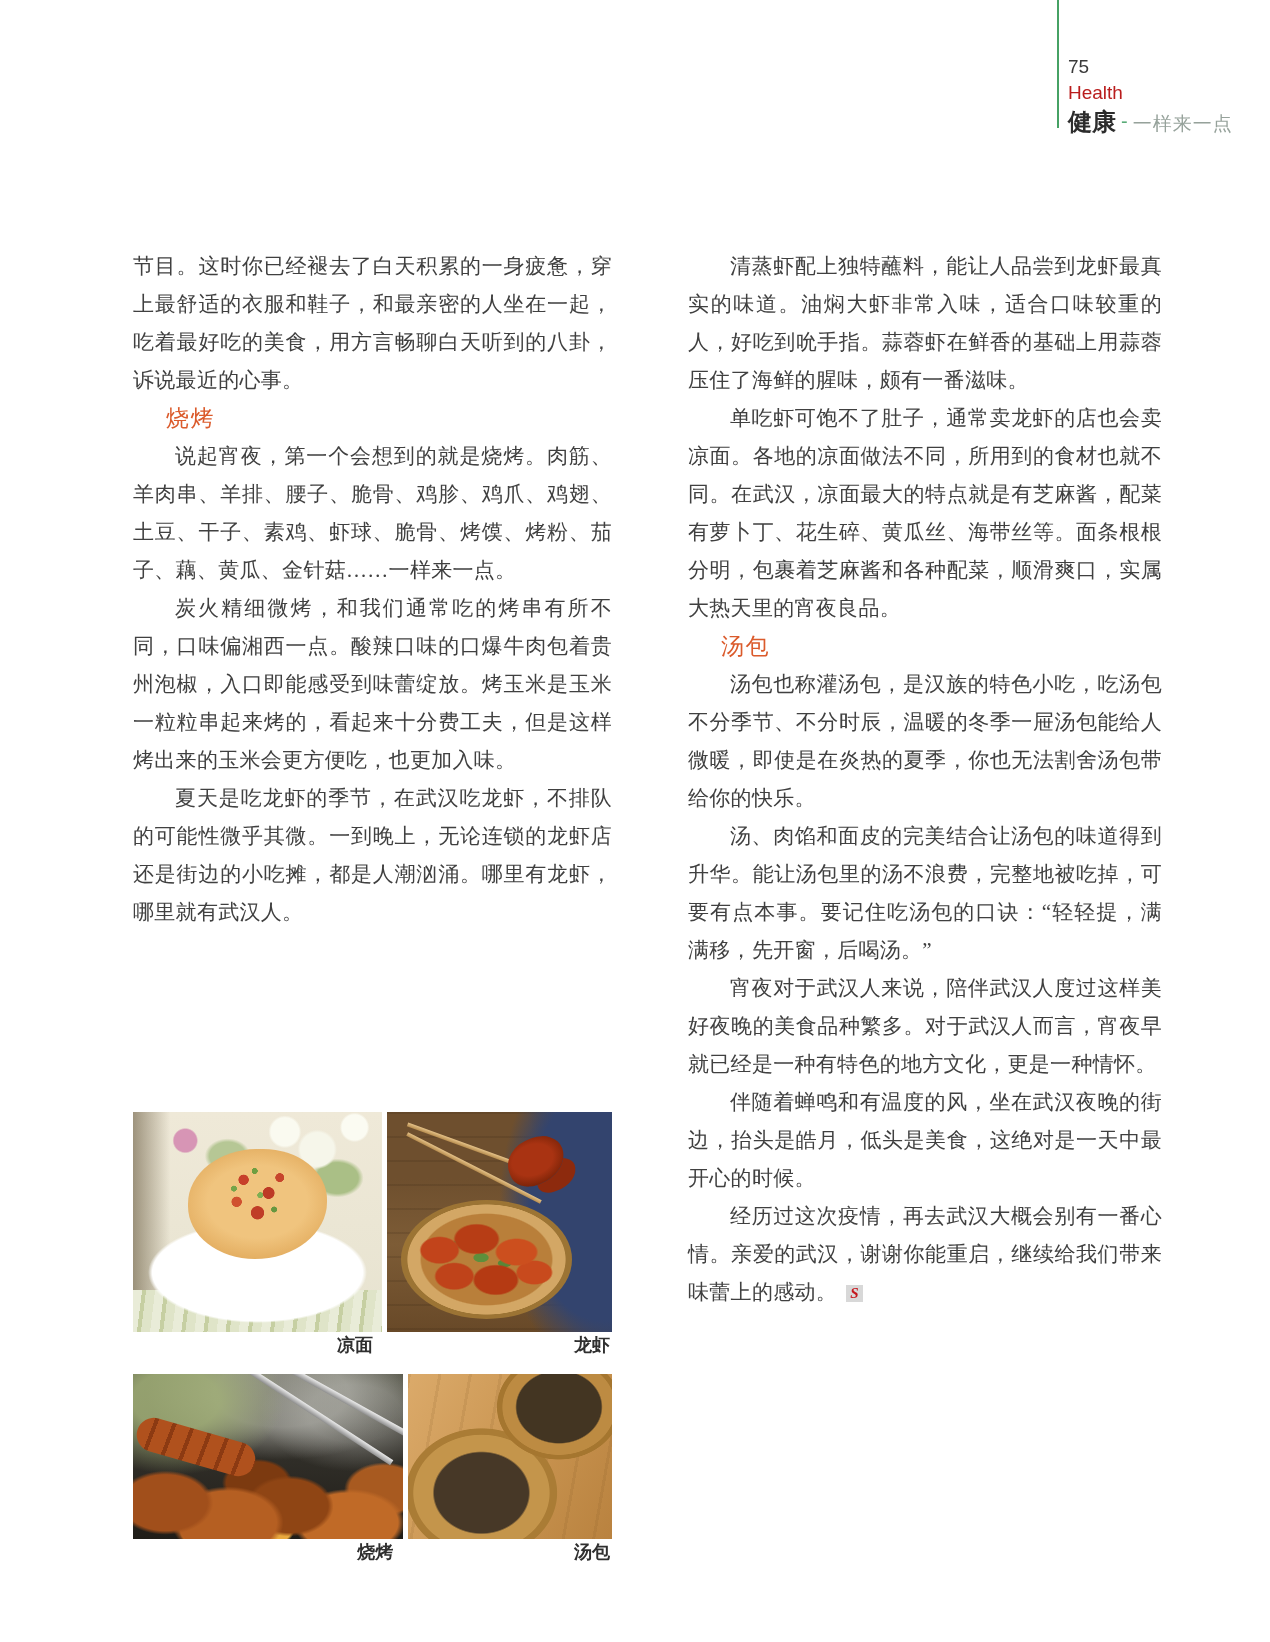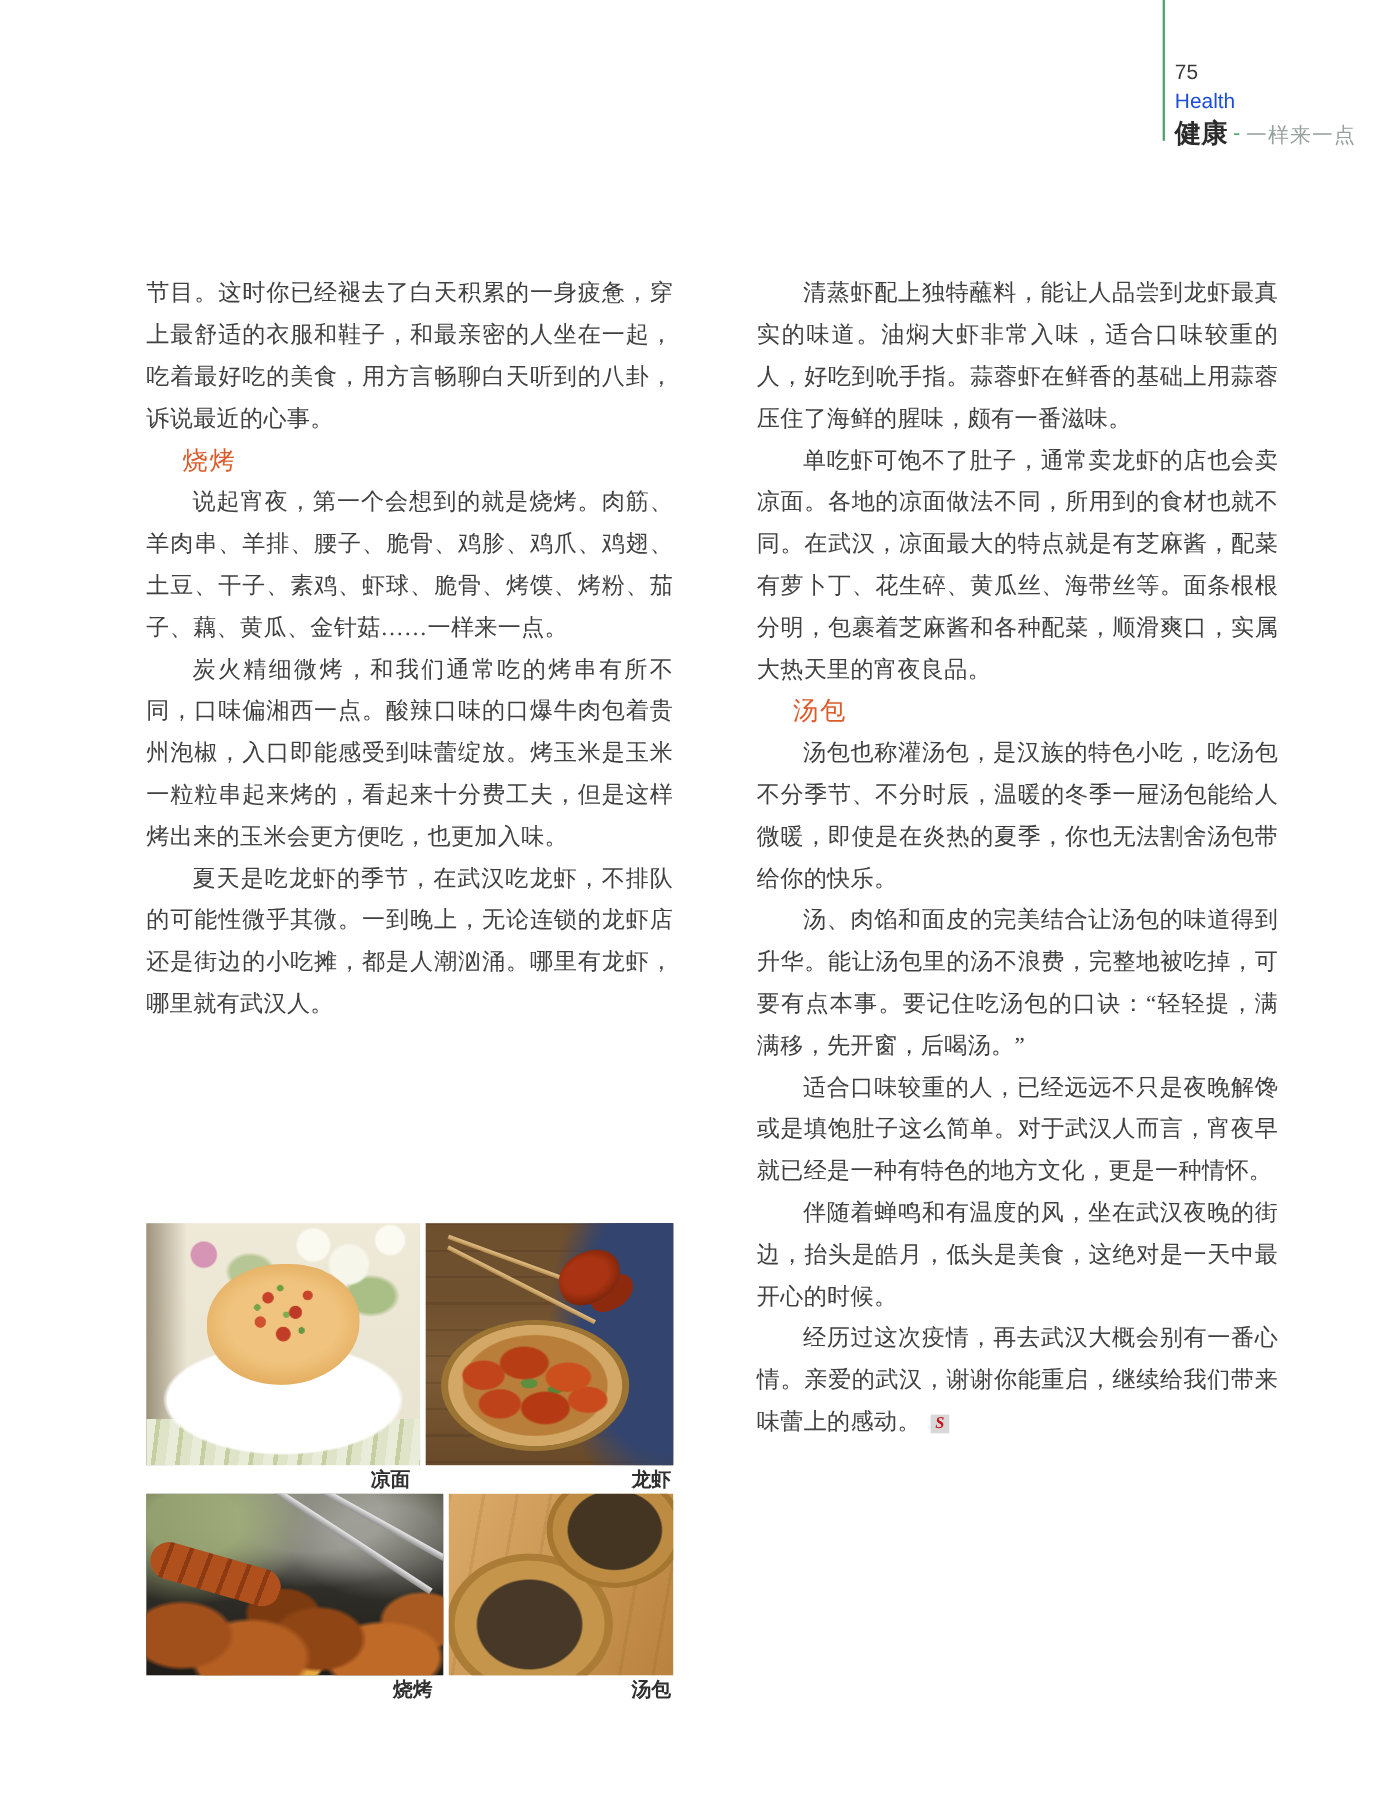--- a/index.html
+++ b/index.html
@@ -3,21 +3,21 @@
 <meta charset="utf-8">
 <style>
   html,body { margin:0; padding:0; background:#ffffff; }
   .page { position:relative; width:1270px; height:1642px; background:#ffffff; overflow:hidden;
           font-family:"Liberation Serif","DejaVu Serif",serif; }
 
   
   .header-rule { position:absolute; left:1057px; top:0; width:2px; height:128px; background:#46a164; }
   .header-text { position:absolute; left:1068px; top:52px; font-family:"Liberation Sans","DejaVu Sans",sans-serif; }
   .page-num  { font-size:19px; line-height:29px; color:#3a3a3a; }
-  .health-en { font-size:19px; line-height:23px; color:#1d4ed8; }
+  .health-en { font-size:19px; line-height:23px; color:#b91c1c; }
   .cn-line   { margin-top:2px; font-size:24px; line-height:30px; color:#2c2c2c; font-weight:bold; white-space:nowrap; }
   .cn-dash   { color:#58ab77; font-weight:400; font-size:20px; margin:0 5px; vertical-align:2px; }
   .cn-sub    { color:#96a29b; font-weight:400; font-size:19px; letter-spacing:1px; }
 
   
   .col { position:absolute; top:247px; }
   .col-left  { left:133px; width:479px; }
   .col-right { left:688px; width:474px; }
   .body { margin:0; font-size:21px; line-height:38px; text-align:justify; color:#404040;
           text-indent:2em; letter-spacing:0.3px; }
@@ -28,21 +28,21 @@
   
   .endmark { display:inline-block; width:17px; height:17px; background:#d8d8d8; color:#c5161d;
              font-family:"Liberation Serif","DejaVu Serif",serif; font-style:italic; font-weight:bold;
              font-size:15px; line-height:17px; text-align:center; margin-left:9px; text-indent:0;
              vertical-align:1px; }
 
   
   .photo-grid { position:absolute; left:133px; top:1112px; width:479px;
                 font-family:"Liberation Sans","DejaVu Sans",sans-serif; }
   .prow { display:flex; gap:5px; }
-  .pcaps { display:flex; gap:18px; height:26px; }
+  .pcaps { display:flex; gap:18px; height:42px; }
   .cap { font-size:18px; font-weight:bold; color:#2f2f2f; text-align:right; line-height:27px; padding-right:2px; }
   .cap-w1{width:249px}.cap-w2{width:225px}.cap-w3{width:270px}.cap-w4{width:204px}
   .photo { position:relative; overflow:hidden; }
 
   
   .ph-liangmian { width:249px; height:220px;
     background:
       radial-gradient(16px 16px at 21% 13%, #d795b5 0 70%, rgba(215,149,181,0) 80%),
       radial-gradient(20px 20px at 61% 9%,  #fafaf0 0 70%, rgba(250,250,240,0) 82%),
       radial-gradient(24px 24px at 74% 17%, #f6f6ea 0 70%, rgba(246,246,234,0) 82%),
@@ -187,18 +187,18 @@
       <div class="cap cap-w4">汤包</div>
     </div>
   </div>
 
   <div class="col col-right">
     <p class="body">清蒸虾配上独特蘸料，能让人品尝到龙虾最真实的味道。油焖大虾非常入味，适合口味较重的人，好吃到吮手指。蒜蓉虾在鲜香的基础上用蒜蓉压住了海鲜的腥味，颇有一番滋味。</p>
     <p class="body">单吃虾可饱不了肚子，通常卖龙虾的店也会卖凉面。各地的凉面做法不同，所用到的食材也就不同。在武汉，凉面最大的特点就是有芝麻酱，配菜有萝卜丁、花生碎、黄瓜丝、海带丝等。面条根根分明，包裹着芝麻酱和各种配菜，顺滑爽口，实属大热天里的宵夜良品。</p>
     <h3 class="sec">汤包</h3>
     <p class="body">汤包也称灌汤包，是汉族的特色小吃，吃汤包不分季节、不分时辰，温暖的冬季一屉汤包能给人微暖，即使是在炎热的夏季，你也无法割舍汤包带给你的快乐。</p>
     <p class="body">汤、肉馅和面皮的完美结合让汤包的味道得到升华。能让汤包里的汤不浪费，完整地被吃掉，可要有点本事。要记住吃汤包的口诀：“轻轻提，满满移，先开窗，后喝汤。”</p>
-    <p class="body">适合口味较重的人，已经远远不只是夜晚解馋或是填饱肚子这么简单。对于武汉人而言，宵夜早就已经是一种有特色的地方文化，更是一种情怀。</p>
+    <p class="body">宵夜对于武汉人来说，陪伴武汉人度过这样美好夜晚的美食品种繁多。对于武汉人而言，宵夜早就已经是一种有特色的地方文化，更是一种情怀。</p>
     <p class="body">伴随着蝉鸣和有温度的风，坐在武汉夜晚的街边，抬头是皓月，低头是美食，这绝对是一天中最开心的时候。</p>
     <p class="body"><span>经历过这次疫情，再去武汉大概会别有一番心情。亲爱的武汉，谢谢你能重启，继续给我们带来味蕾上的感动。</span><span class="endmark">S</span></p>
   </div>
 
 </div>
 
 </body></html>

